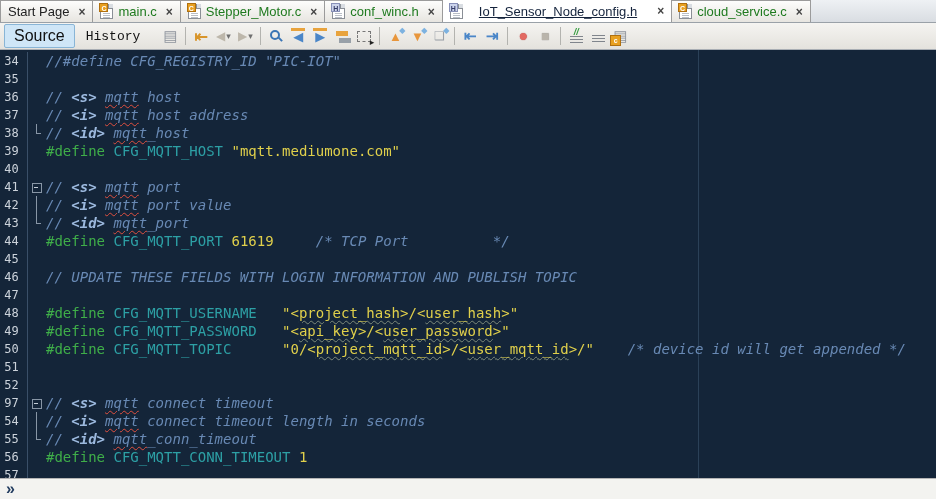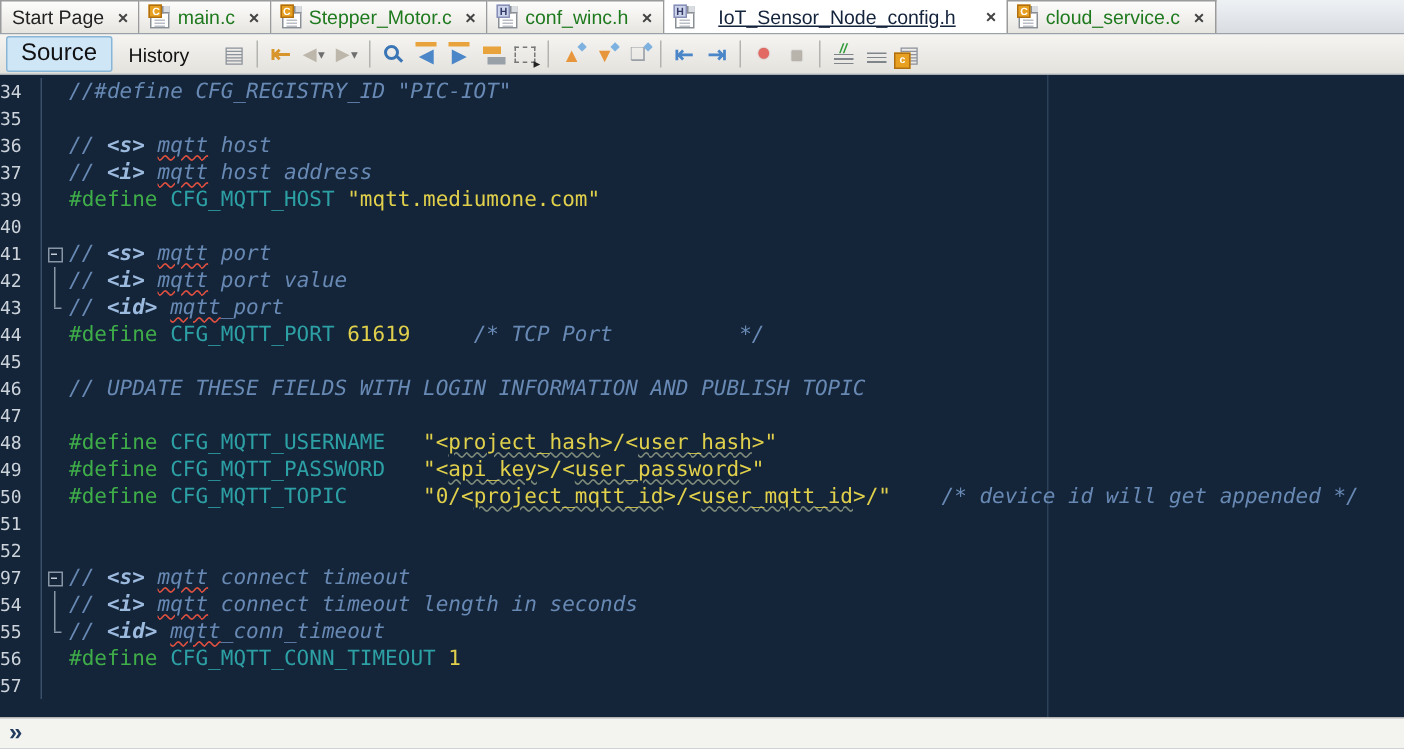--- a/index.html
+++ b/index.html
@@ -29,21 +29,21 @@
   .badge.c { background:#e8a020; color:#fff; border:1px solid #b07010; }
   .badge.h { background:#ccd4ec; color:#333a66; border:1px solid #8890b8; }
   .ficon .fl1,.ficon .fl2,.ficon .fl3 { position:absolute; left:2px; right:2px; height:1px; background:#b9bec6; }
   .fl1{top:8px} .fl2{top:10px} .fl3{top:12px}
 
   
   .toolbar { height:27px; background:linear-gradient(#f5f4f1,#e4e2dd);
              border-bottom:1px solid #a9aeb4; display:flex; align-items:center; padding:0 4px; gap:2px; }
   .srcbtn { font-size:16px; color:#111; padding:2px 9px; background:#cfe6f7;
             border:1px solid #89b5d6; border-radius:2px; }
-  .histbtn { font-size:13px; color:#111; padding:2px 9px; margin-right:8px; }
+  .histbtn { font-size:13px; color:#111; padding:2px 9px; margin-right:8px;font-family:Liberation Mono, monospace; }
   .tbsep { width:1px; height:18px; background:#b3b3af; margin:0 4px; }
   .tbi { width:22px; height:22px; display:flex; align-items:center; justify-content:center;
          position:relative; }
   .tbi span { display:inline-flex; align-items:center; justify-content:center; }
 
   .g-last-document::before { content:"▤"; color:#8d939c; font-size:15px; }
   .g-jump-last-edit::before { content:"⇤"; color:#d8952b; font-weight:bold; font-size:16px; }
   .g-back::before { content:"◀"; color:#bdb7ab; font-size:12px; }
   .g-back::after, .g-forward::after { content:"▾"; color:#6f6f6f; font-size:9px; margin-left:1px; }
   .g-forward::before { content:"▶"; color:#bdb7ab; font-size:12px; }
@@ -76,21 +76,21 @@
   .g-goto-header-source::after { content:"c"; position:absolute; left:1px; bottom:1px; width:9px; height:9px;
       background:#e8a020; color:#fff; font-size:7px; font-weight:bold; line-height:9px; text-align:center;
       border:1px solid #b07010; }
 
   
   .editor { flex:1; background:#142539; position:relative; overflow:hidden;
             font-family:"DejaVu Sans Mono","Liberation Mono",monospace; font-size:14px; }
   .colguide { position:absolute; left:698px; top:0; bottom:0; width:1px; background:#2b4158; }
   .lines { position:relative; padding-top:2px; }
   .line { display:flex; height:18px; line-height:18px; white-space:pre; }
-  .lnum { width:28px; flex:0 0 auto; text-align:left; padding-right:4px; color:#ccd3db;
+  .lnum { width:28px; flex:0 0 auto; text-align:center; padding-right:4px; color:#ccd3db;
           font-size:12px; border-right:1px solid #3a4f68; }
   .fold { width:18px; flex:0 0 auto; position:relative; }
   .f-box::before { content:""; position:absolute; left:4px; top:5px; width:8px; height:8px;
                    border:1px solid #8896a6; }
   .f-box::after { content:""; position:absolute; left:6px; top:9px; width:4px; height:1px; background:#c3ccd6; }
   .f-corner::before { content:""; position:absolute; left:8px; top:0; width:1px; height:9px; background:#8896a6; }
   .f-corner::after { content:""; position:absolute; left:8px; top:9px; width:5px; height:1px; background:#8896a6; }
   .f-line::before { content:""; position:absolute; left:8px; top:0; width:1px; height:18px; background:#8896a6; }
   .ltext { white-space:pre; }
   .sc-c { color:#6889b4; font-style:italic; }
@@ -240,20 +240,21 @@
       </span>
   </div>
 
   <div class="editor">
     <div class="colguide"></div>
     <div class="lines" id="codelines">
         <div class="line"><span class="lnum">34</span><span class="fold"></span><span class="ltext"><span class="sc-c">//#define CFG_REGISTRY_ID "PIC-IOT"</span></span></div>
         <div class="line"><span class="lnum">35</span><span class="fold"></span><span class="ltext"></span></div>
         <div class="line"><span class="lnum">36</span><span class="fold"></span><span class="ltext"><span class="sc-c">// </span><span class="sc-t">&lt;s&gt;</span><span class="sc-c"> </span><span class="sc-ce">mqtt</span><span class="sc-c"> host</span></span></div>
         <div class="line"><span class="lnum">37</span><span class="fold"></span><span class="ltext"><span class="sc-c">// </span><span class="sc-t">&lt;i&gt;</span><span class="sc-c"> </span><span class="sc-ce">mqtt</span><span class="sc-c"> host address</span></span></div>
+        <div class="line"><span class="lnum">38</span><span class="fold f-corner"></span><span class="ltext"><span class="sc-c">// </span><span class="sc-t">&lt;id&gt;</span><span class="sc-c"> </span><span class="sc-ce">mqtt</span><span class="sc-c">_host</span></span></div>
         <div class="line"><span class="lnum">39</span><span class="fold"></span><span class="ltext"><span class="sc-d">#define</span><span class="sc-p"> </span><span class="sc-i">CFG_MQTT_HOST</span><span class="sc-p"> </span><span class="sc-s">"mqtt.mediumone.com"</span></span></div>
         <div class="line"><span class="lnum">40</span><span class="fold"></span><span class="ltext"></span></div>
         <div class="line"><span class="lnum">41</span><span class="fold f-box"></span><span class="ltext"><span class="sc-c">// </span><span class="sc-t">&lt;s&gt;</span><span class="sc-c"> </span><span class="sc-ce">mqtt</span><span class="sc-c"> port</span></span></div>
         <div class="line"><span class="lnum">42</span><span class="fold f-line"></span><span class="ltext"><span class="sc-c">// </span><span class="sc-t">&lt;i&gt;</span><span class="sc-c"> </span><span class="sc-ce">mqtt</span><span class="sc-c"> port value</span></span></div>
         <div class="line"><span class="lnum">43</span><span class="fold f-corner"></span><span class="ltext"><span class="sc-c">// </span><span class="sc-t">&lt;id&gt;</span><span class="sc-c"> </span><span class="sc-ce">mqtt</span><span class="sc-c">_port</span></span></div>
         <div class="line"><span class="lnum">44</span><span class="fold"></span><span class="ltext"><span class="sc-d">#define</span><span class="sc-p"> </span><span class="sc-i">CFG_MQTT_PORT</span><span class="sc-p"> </span><span class="sc-n">61619</span><span class="sc-p">     </span><span class="sc-c">/* TCP Port          */</span></span></div>
         <div class="line"><span class="lnum">45</span><span class="fold"></span><span class="ltext"></span></div>
         <div class="line"><span class="lnum">46</span><span class="fold"></span><span class="ltext"><span class="sc-c">// UPDATE THESE FIELDS WITH LOGIN INFORMATION AND PUBLISH TOPIC</span></span></div>
         <div class="line"><span class="lnum">47</span><span class="fold"></span><span class="ltext"></span></div>
         <div class="line"><span class="lnum">48</span><span class="fold"></span><span class="ltext"><span class="sc-d">#define</span><span class="sc-p"> </span><span class="sc-i">CFG_MQTT_USERNAME</span><span class="sc-p">   </span><span class="sc-s">"&lt;</span><span class="sc-su">project_hash</span><span class="sc-s">&gt;/&lt;</span><span class="sc-su">user_hash</span><span class="sc-s">&gt;"</span></span></div>

